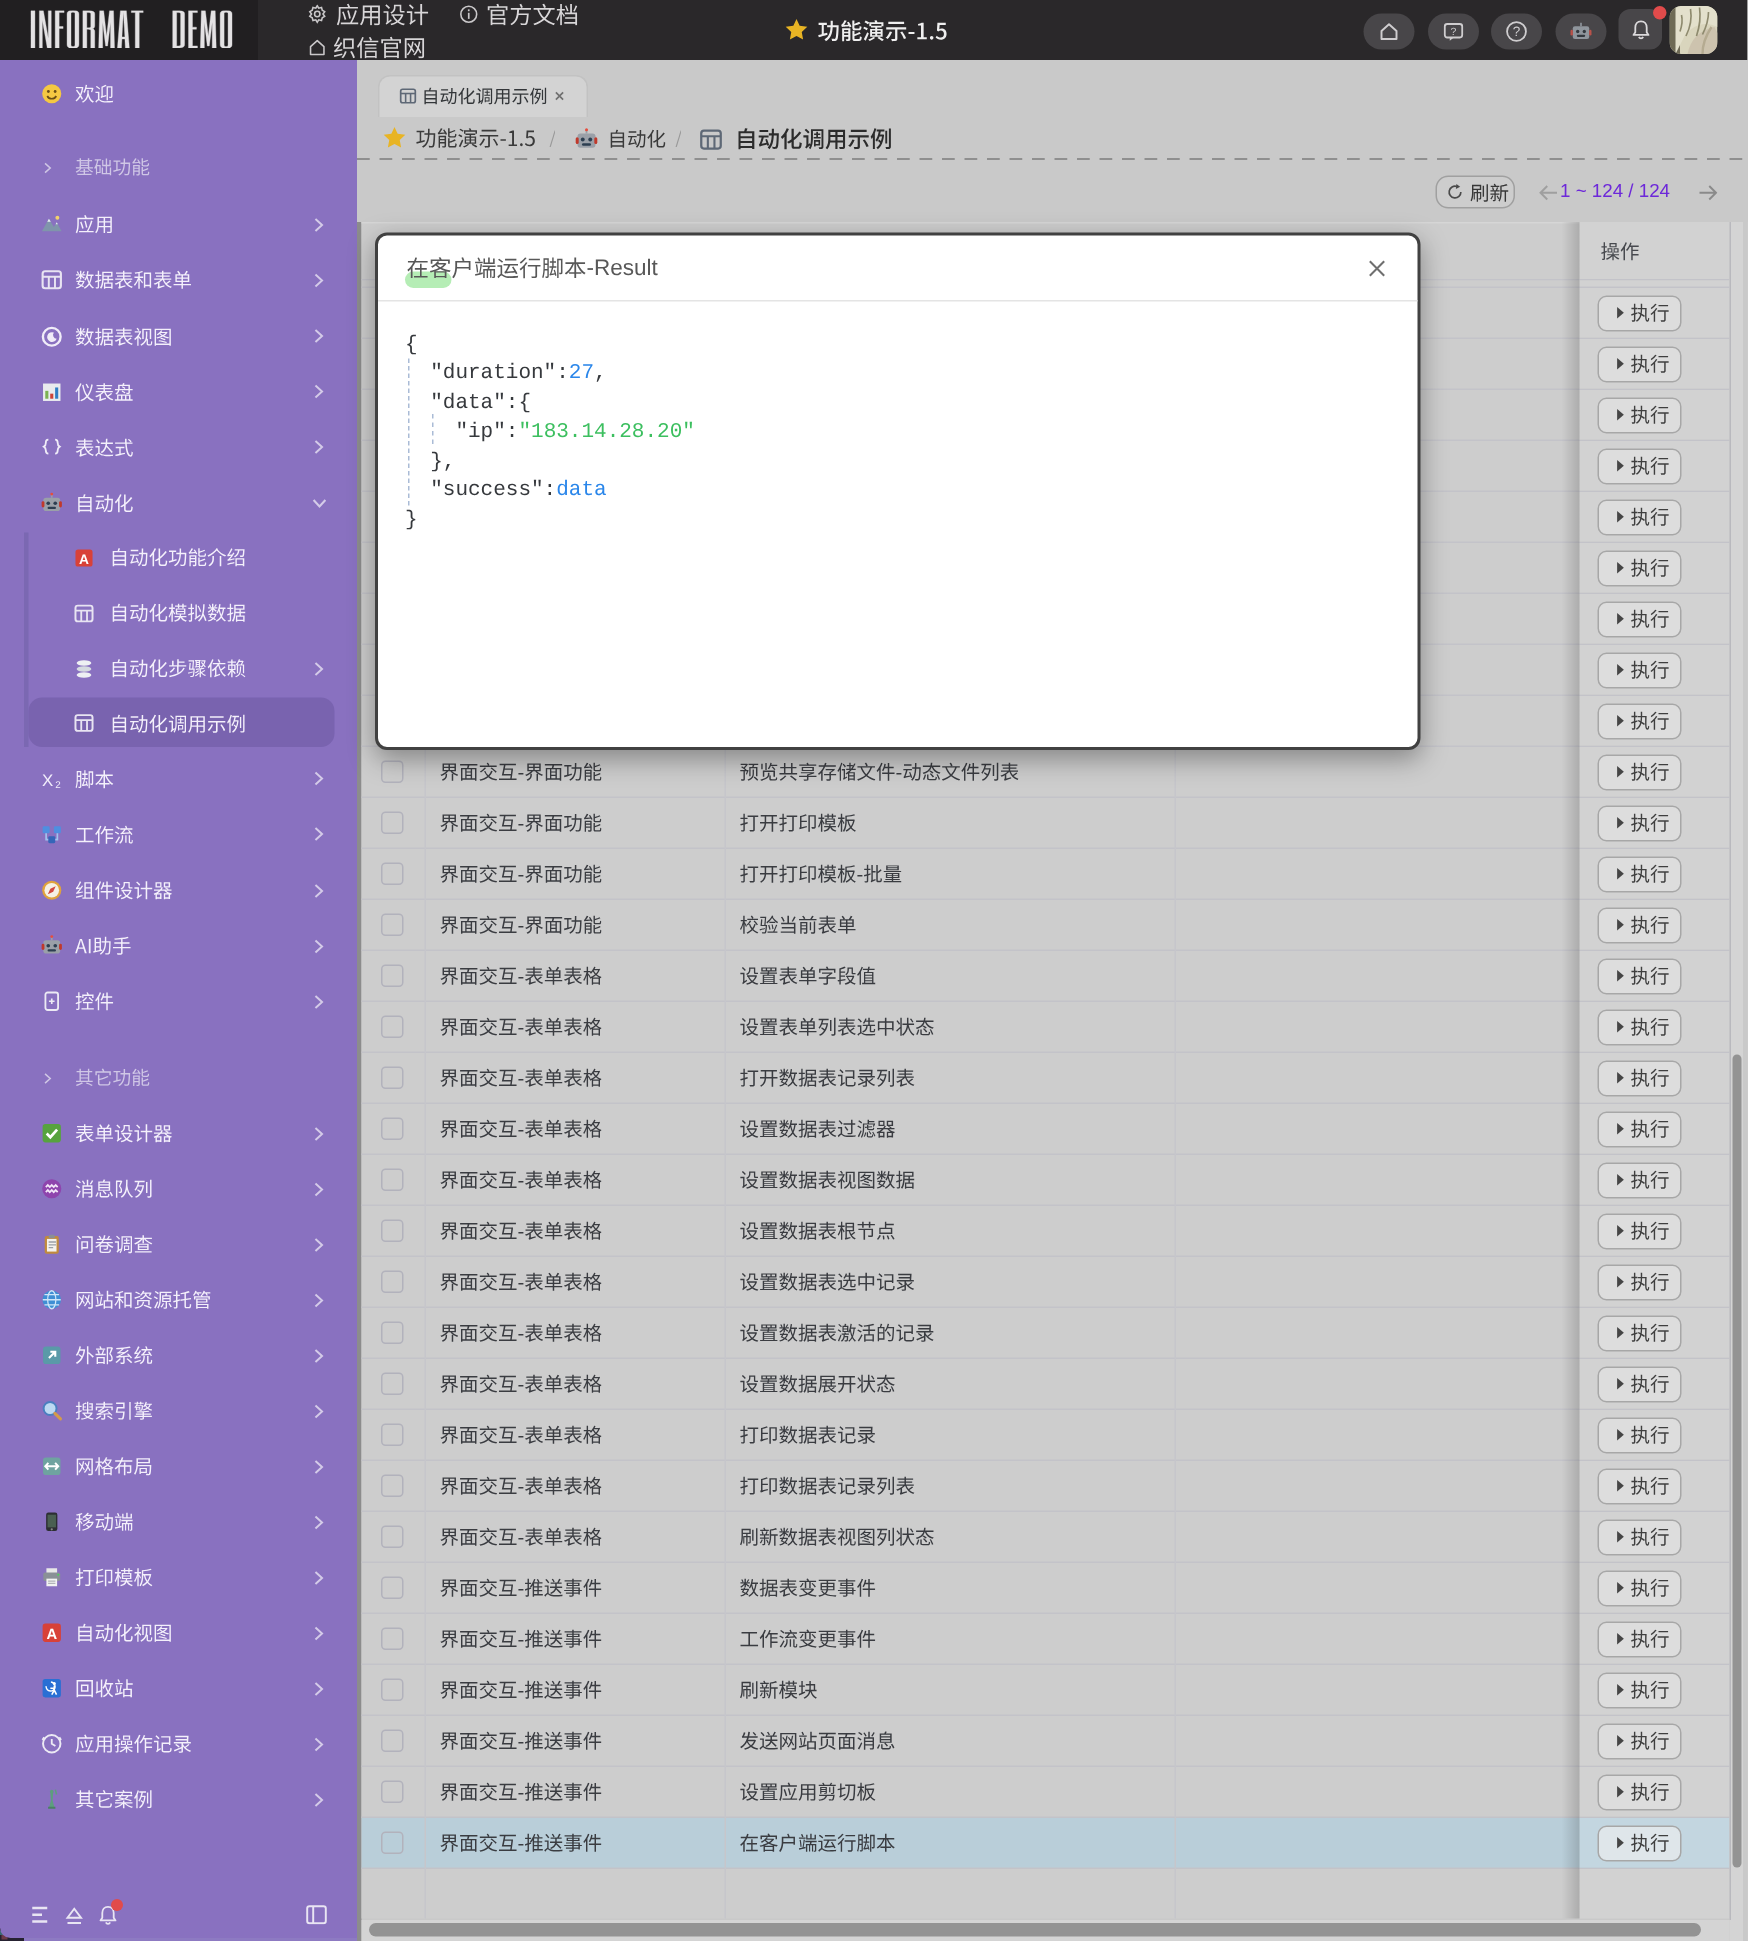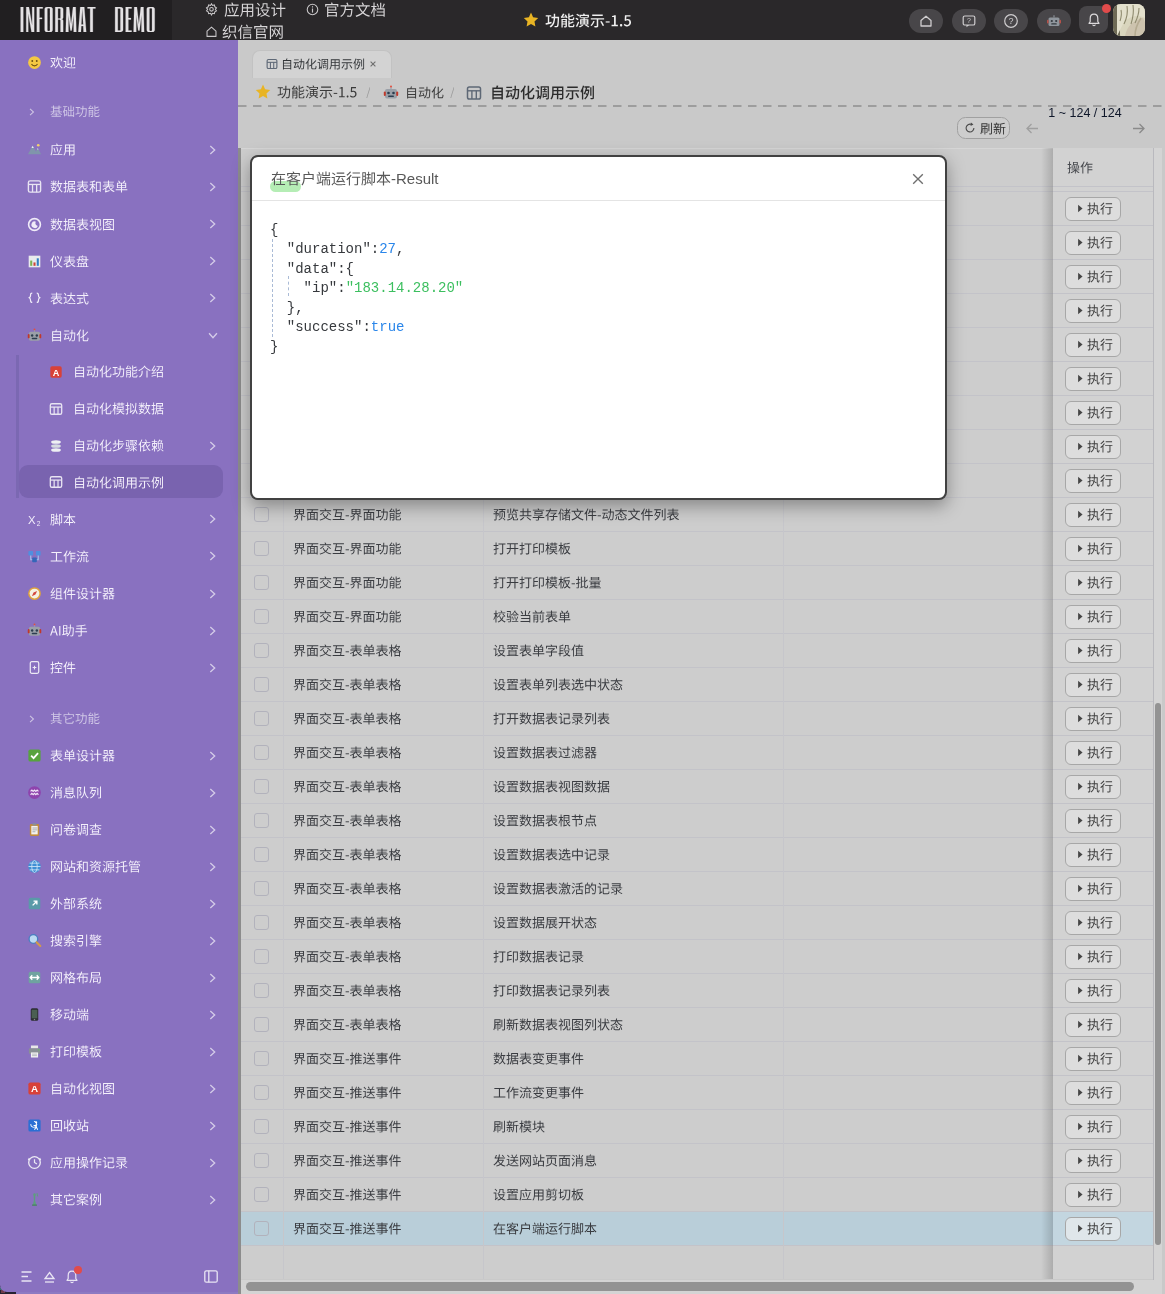--- a/index.html
+++ b/index.html
@@ -802,21 +802,21 @@
       <path d="M13.2 8 A5.2 5.2 0 1 1 9.6 3.1" fill="none" stroke="#4a4a4a" stroke-width="1.5"></path>
       <path d="M9.2 0.8 L12.6 3.4 L8.8 5.4 Z" fill="#4a4a4a"></path>
     </svg>
 <svg style="position:absolute;left:980.0px;top:121.5px;" width="26.0" height="13" viewBox="0 -220 500 250" fill="#383838">
       <use href="#r21047" x="0"></use>
       <use href="#r26032" x="250"></use>
     </svg>
 <svg style="position:absolute;left:1026px;top:122.5px" width="13" height="11" viewBox="0 0 13 11">
 <path d="M5.5 1 L1 5.5 L5.5 10 M1 5.5 H12" fill="none" stroke="#9f9f9f" stroke-width="1.3"></path>
     </svg>
-<div style="position:absolute;left:1040px;top:106px;width:90px;height:16px;font:12.5px 'Liberation Sans';color:#0f172a;text-align:center;white-space:nowrap">1 ~ 124 / 124</div>
+<div style="position:absolute;left:1040px;top:120px;width:90px;height:16px;font:12.5px 'Liberation Sans';color:#6d28d9;white-space:nowrap">1 ~ 124 / 124</div>
 <svg style="position:absolute;left:1132px;top:122.5px" width="13" height="11" viewBox="0 0 13 11">
 <path d="M7.5 1 L12 5.5 L7.5 10 M1 5.5 H12" fill="none" stroke="#8a8a8a" stroke-width="1.3"></path>
     </svg>
 <div style="position:absolute;left:240.5px;top:147.5px;width:912.8px;height:39px;background:#cdcdcd;border-top:1px solid #d6d6d6;border-bottom:1px solid #c3c3c9;box-sizing:border-box"></div>
 <div style="position:absolute;left:1053px;top:147.5px;width:100.29999999999995px;height:39px;background:#d2d2d2;border-bottom:1px solid #c3c3c9;box-sizing:border-box"></div>
 <div style="position:absolute;left:240.5px;top:186.5px;width:912.8px;height:5px;background:#cdcdcd"></div>
 <div style="position:absolute;left:1053px;top:186.5px;width:100.29999999999995px;height:5px;background:#d2d2d2"></div>
 <div style="position:absolute;left:240.5px;top:190.5px;width:912.8px;height:1px;background:#c3c3c9"></div>
 <svg style="position:absolute;left:1067.0px;top:161.0px;" width="26.0" height="13" viewBox="0 -220 500 250" fill="#47494e">
       <use href="#r25805" x="0"></use>
@@ -1750,16 +1750,16 @@
     </svg>
 <div style="position:absolute;left:391px;top:170px;height:18px;font:15px 'Liberation Sans';color:#585858">-Result</div>
 <svg style="position:absolute;left:911.5px;top:173px" width="12" height="12" viewBox="0 0 15 15">
 <path d="M1.5 1.5 L13.5 13.5 M13.5 1.5 L1.5 13.5" stroke="#6f6f6f" stroke-width="1.7"></path>
     </svg>
 <div style="position:absolute;left:270px;top:220.5px;font-family:'Liberation Mono',monospace;font-size:14px;line-height:19.5px;color:#36393d;white-space:pre"><span>{</span>
 <span>  "duration":</span><span style="color:#2a86ea">27</span><span>,</span>
 <span>  "data":{</span>
 <span>    "ip":</span><span style="color:#3cbf5f">"183.14.28.20"</span>
 <span>  },</span>
-<span>  "success":</span><span style="color:#2a86ea">true</span>
+<span>  "success":</span><span style="color:#2a86ea">data</span>
 <span>}</span></div>
 <div style="position:absolute;left:271.5px;top:239px;width:0;height:98px;border-left:1px dashed #aabbd6"></div>
 <div style="position:absolute;left:288px;top:276px;width:0;height:20px;border-left:1px dashed #aabbd6"></div>
 </div>
 </body></html>

